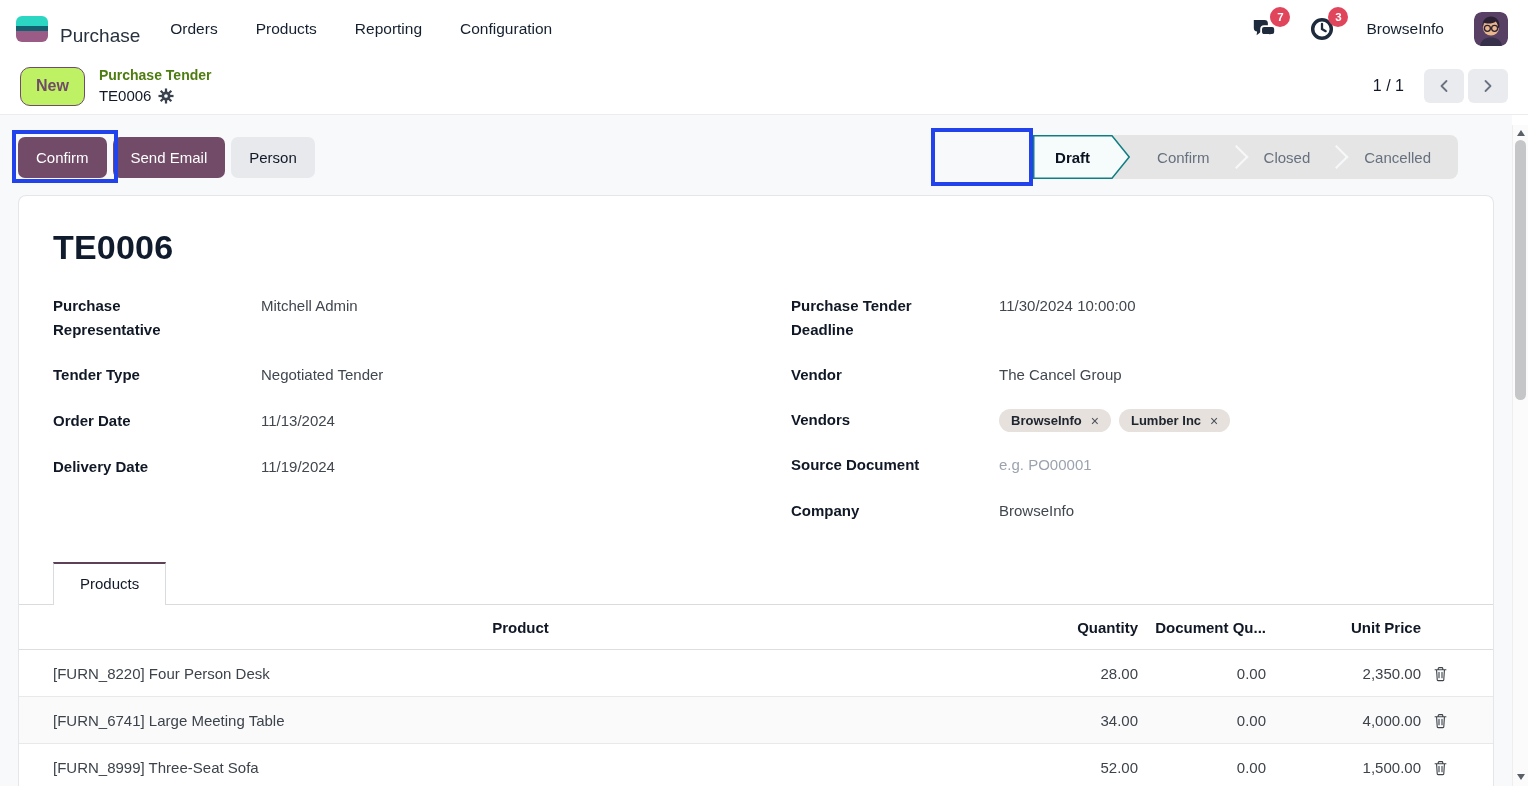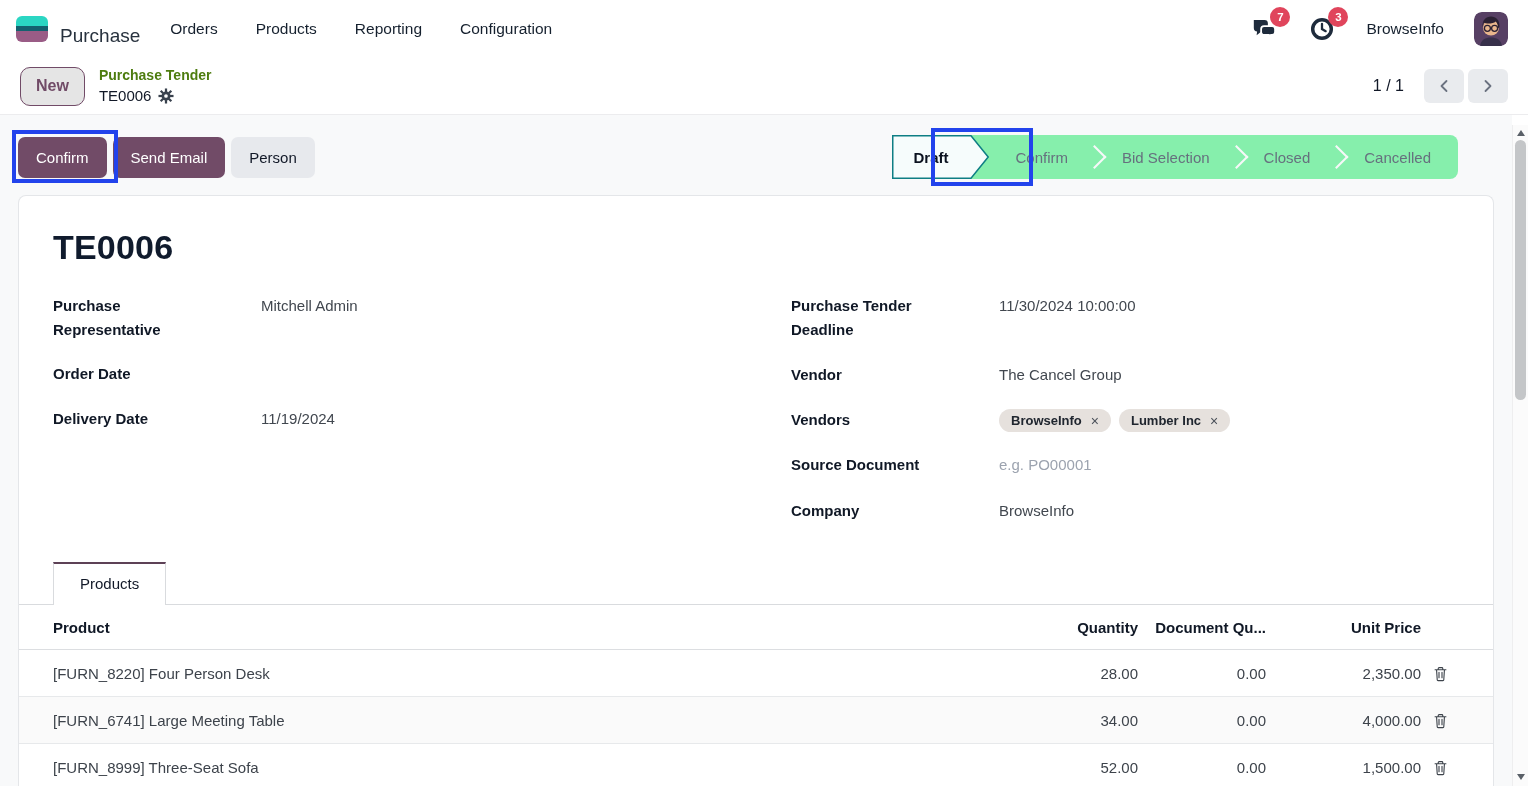--- a/index.html
+++ b/index.html
@@ -14,41 +14,41 @@
   .nav-item { font-size:15.5px; color:#15202e; cursor:pointer; }
   .nav-right { margin-left:auto; display:flex; align-items:center; gap:30px; }
   .icon-wrap { position:relative; cursor:pointer; width:28px; height:28px; display:flex; align-items:center; justify-content:center; }
   .badge { position:absolute; top:-8px; right:-12px; background:#e0455c; color:#fff; font-size:11.5px; font-weight:700;
            min-width:20px; height:20px; border-radius:10px; display:flex; align-items:center; justify-content:center; padding:0 5px; }
   .user-name { font-size:15.5px; color:#15202e; cursor:pointer; }
   .avatar { width:34px; height:34px; border-radius:8px; overflow:hidden; display:block; cursor:pointer; }
 
   
   .control-panel { height:57px; display:flex; align-items:center; padding:0 20px; background:#fff; border-bottom:1px solid #ececee; }
-  .new-btn { border:1px solid #714B67; color:#714B67; background:#e5e5e5; border-radius:10px; padding:0 15px; height:39px;
+  .new-btn { border:1px solid #714B67; color:#714B67; background:#bef264; border-radius:10px; padding:0 15px; height:39px;
              font-size:16px; font-weight:600; margin-right:14px; font-family:inherit; cursor:pointer; }
   .breadcrumbs { display:flex; flex-direction:column; justify-content:center; line-height:1.4; }
   .bc-parent { color:#4d7c0f; font-weight:700; font-size:14px; cursor:pointer; }
   .bc-current { font-size:15px; color:#111827; display:flex; align-items:center; gap:7px; }
   .cp-right { margin-left:auto; display:flex; align-items:center; }
   .pager-text { font-size:16px; color:#111827; margin-right:16px; }
   .pager-btn { width:40px; height:34px; background:#e9ebee; border-radius:6px; border:none; display:flex;
                align-items:center; justify-content:center; cursor:pointer; margin-left:4px; }
 
   
   .content { position:absolute; top:115px; left:0; right:16px; bottom:0; background:#f8f9fa; }
   .action-row { display:flex; align-items:center; justify-content:space-between; padding:20px 18px 16px; }
   .action-left { display:flex; gap:6px; }
   .btn { height:41px; padding:0 18px; border-radius:7px; font-size:15px; font-weight:500; border:none;
          font-family:inherit; cursor:pointer; }
   .btn-primary { background:#714B67; color:#fff; }
   .btn-secondary { background:#e7e9ed; color:#111827; }
 
   
-  .statusbar { display:flex; align-items:stretch; height:44px; background:#86efac; border-radius:8px; margin-right:36px; }
+  .statusbar { display:flex; align-items:stretch; height:44px; background:#e5e5e5; border-radius:8px; margin-right:36px; }
   .sb-step { position:relative; display:flex; align-items:center; padding:0 27px; color:#66707e; font-size:15px;
              font-weight:500; cursor:pointer; }
   .sb-step.chev::after { content:""; position:absolute; right:-8px; top:50%; width:15px; height:15px; z-index:1;
              transform:translateY(-50%) rotate(45deg); border-top:2px solid #f7f8f9; border-right:2px solid #f7f8f9; }
   .sb-step.active { width:97px; padding:0 0 0 22px; color:#0b1220; font-weight:700; }
   .sb-step.active .sb-arrow { position:absolute; left:0; top:0; }
   .sb-step.active .sb-label { position:relative; z-index:1; }
 
   
   .sheet { margin:0 18px; background:#fff; border:1px solid #e4e6e9; border-bottom:none; border-radius:8px 8px 0 0;
@@ -64,21 +64,21 @@
          display:inline-flex; align-items:center; gap:9px; }
   .tag-x { font-size:14px; font-weight:400; color:#4a5059; cursor:pointer; line-height:1; }
 
   
   .tab-row { border-bottom:1px solid #d9dbde; padding:0 34px; margin-top:18px; }
   .tab { display:inline-block; background:#fff; border:1px solid #d9dbde; border-bottom:none; border-top:2px solid #5d4156;
          padding:11px 26px 13px; margin-bottom:-1px; font-size:15px; color:#111827; cursor:pointer; }
 
   
   table.ptable { width:100%; border-collapse:collapse; }
-  .ptable th { font-size:15px; font-weight:700; color:#101826; padding:14px 0 13px; border-bottom:1px solid #dcdee1; text-align:left; }
+  .ptable th { font-size:15px; font-weight:700; color:#101826; padding:14px 0 13px; border-bottom:1px solid #dcdee1; text-align:center; }
   .ptable td { font-size:15px; color:#3d434b; padding:14px 0; border-bottom:1px solid #e7e9eb; }
   .ptable .c-prod { padding-left:34px; }
   .ptable .c-qty { width:150px; text-align:right; }
   .ptable .c-ord { width:128px; text-align:right; }
   .ptable .c-price { width:155px; text-align:right; }
   .ptable .c-trash { width:72px; text-align:left; padding-left:12px; padding-right:28px; }
   .ptable tbody tr:nth-child(2) { background:#fafafa; }
   .trash-btn { background:none; border:none; cursor:pointer; padding:0; display:inline-flex; vertical-align:middle; }
 
   
@@ -210,43 +210,45 @@
       <div class="sb-step active">
         <svg class="sb-arrow" width="97" height="44" viewBox="0 0 97 44">
           <polygon points="0.75,0.75 79,0.75 96.2,22 79,43.25 0.75,43.25" fill="#f6fcfc" stroke="#0E7E84" stroke-width="1.5"></polygon>
         </svg>
         <span class="sb-label">Draft</span>
       </div>
       <div class="sb-step chev">
         <span>Confirm</span>
       </div>
       <div class="sb-step chev">
-        <span>Bid Selection</span>
-      </div>
-      <div class="sb-step chev">
         <span>Closed</span>
       </div>
       <div class="sb-step">
         <span>Cancelled</span>
       </div>
     </div>
   </div>
 
   <div class="sheet">
     <h1 class="sheet-title">TE0006</h1>
 
     <div class="fields">
 
       <div>
         <div class="frow">
           <span class="flabel">Purchase Representative</span>
           <span class="fvalue">Mitchell Admin</span>
         </div>
         <div class="frow">
+          <span class="flabel">Tender Type</span>
+          <span class="fvalue">Negotiated Tender</span>
+        </div>
+        <div class="frow">
           <span class="flabel">Order Date</span>
+          <span class="fvalue">11/13/2024</span>
         </div>
         <div class="frow">
           <span class="flabel">Delivery Date</span>
           <span class="fvalue">11/19/2024</span>
         </div>
       </div>
 
       <div>
         <div class="frow">
           <span class="flabel">Purchase Tender Deadline</span>

